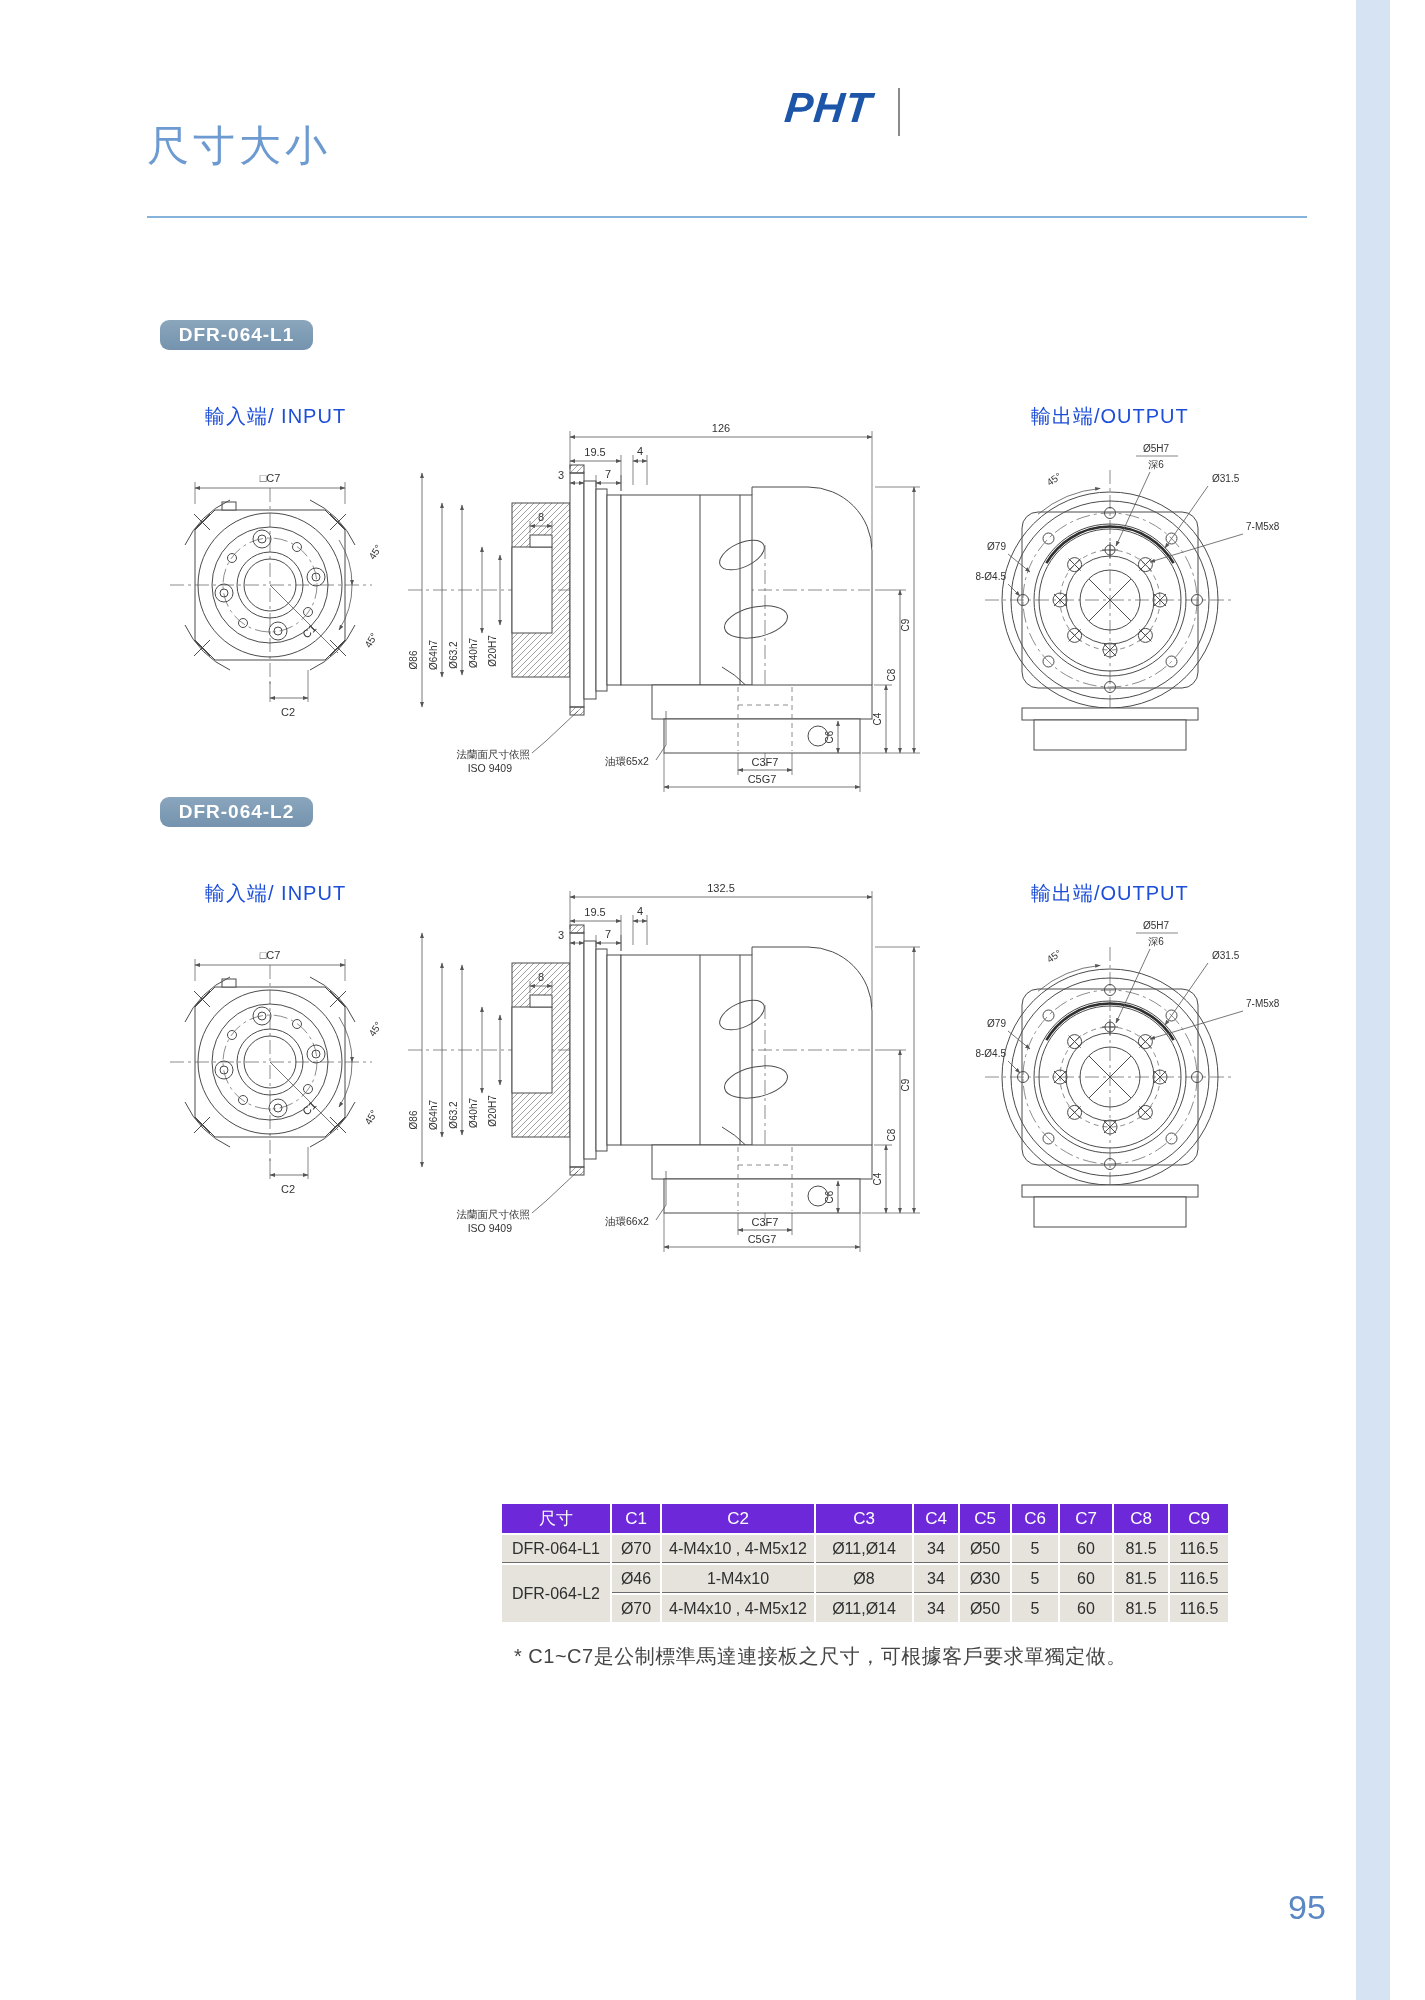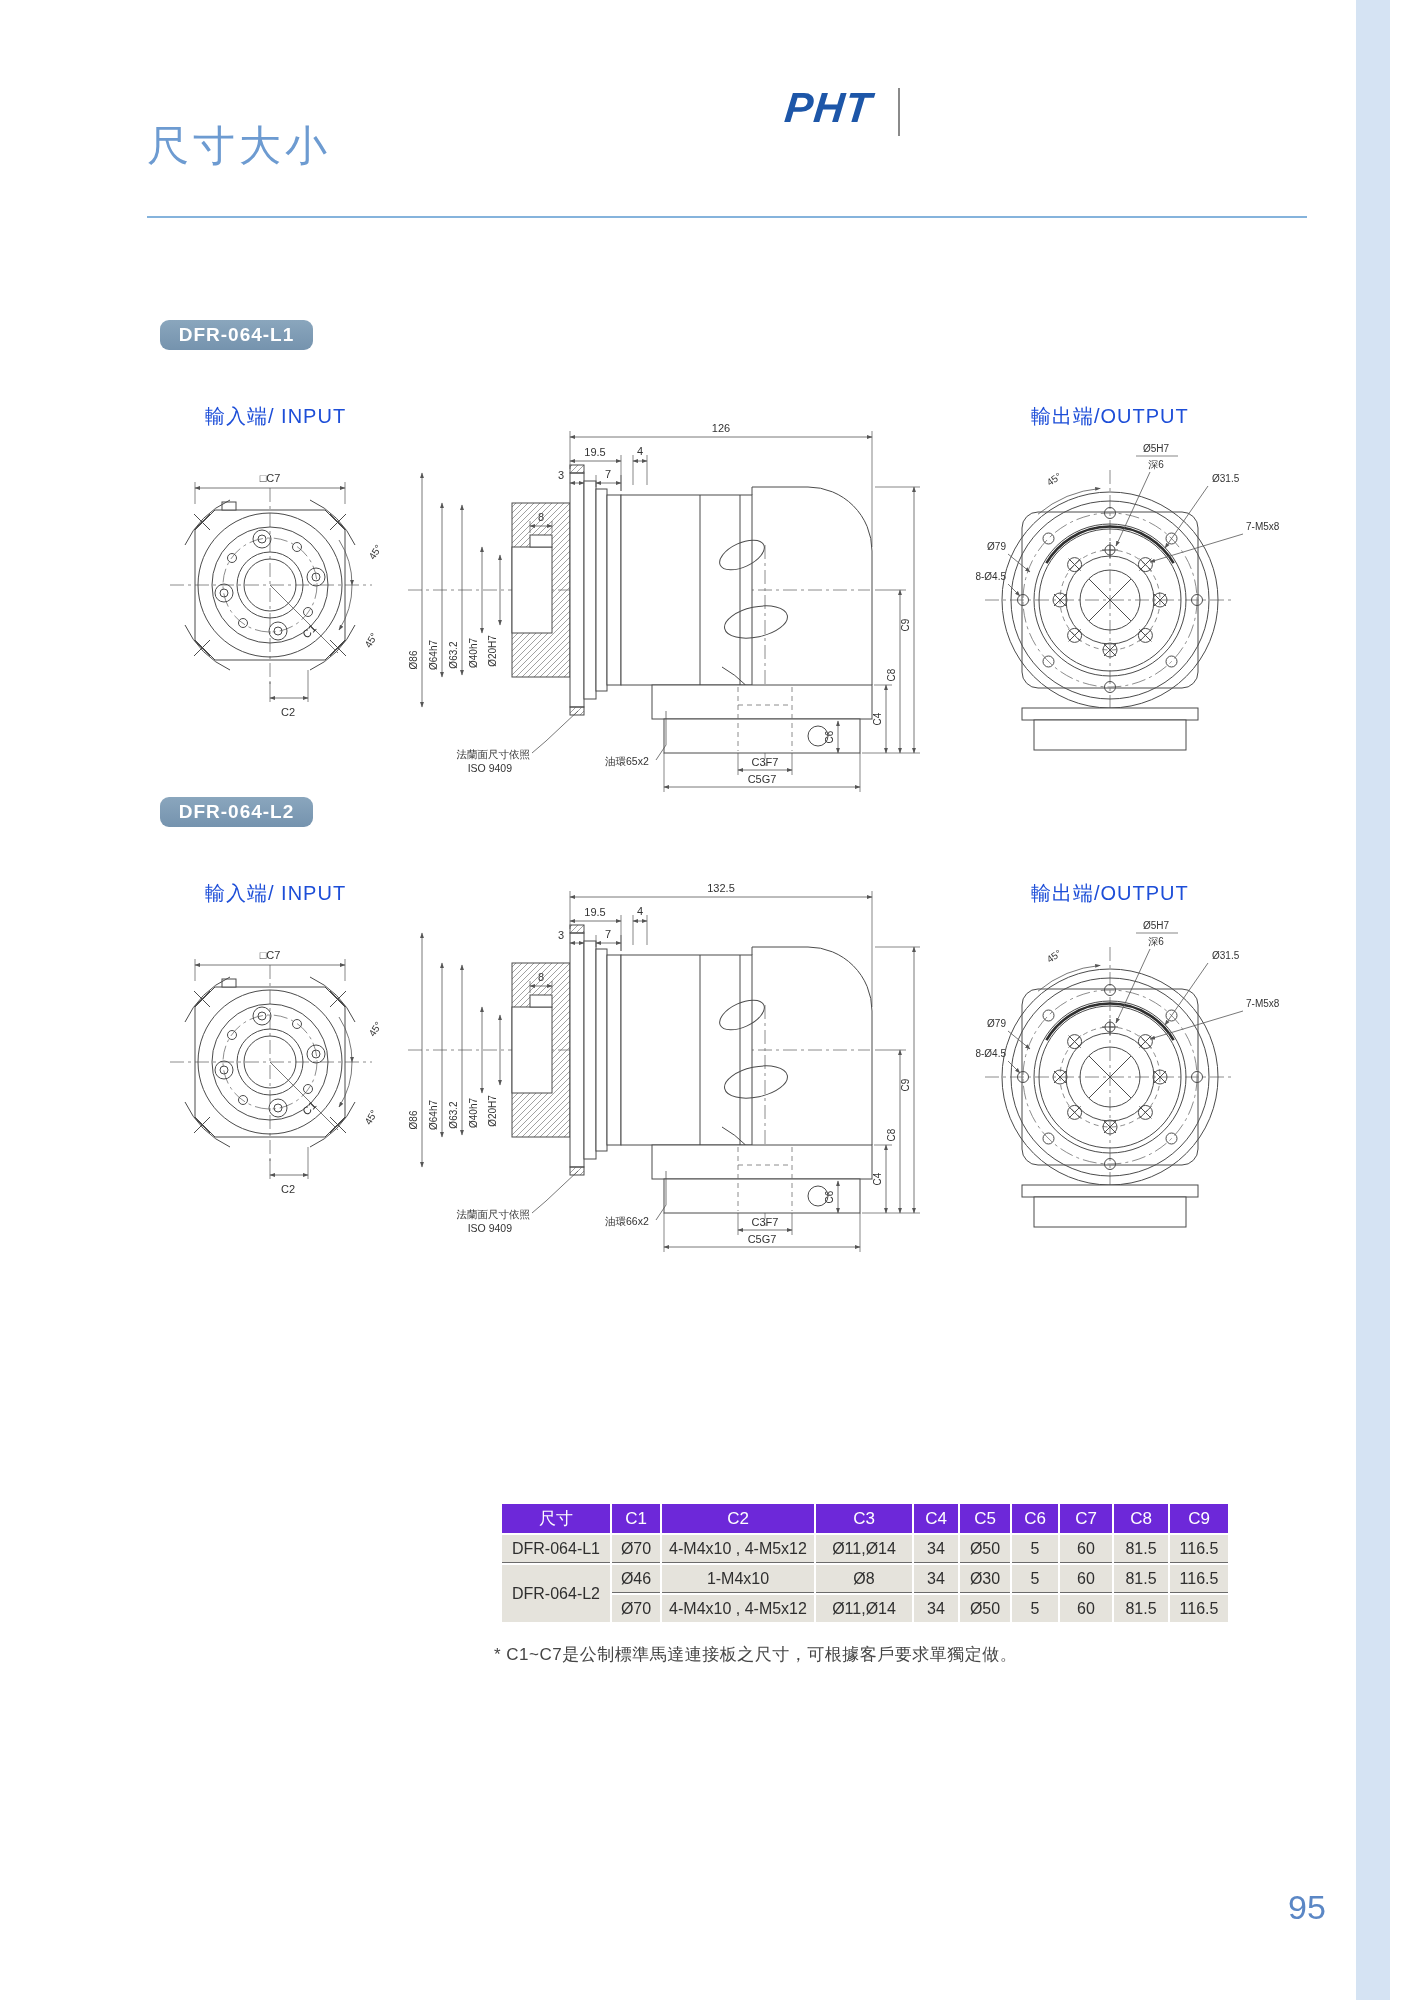--- a/index.html
+++ b/index.html
@@ -38,21 +38,21 @@
   .ntxt{font-size:10.5px;}
   
   .tbl-wrap{position:absolute;left:500px;top:1502px;}
   table{border-collapse:separate;border-spacing:2px;}
   th{background:#6d28d9;color:#fff;font-size:17px;font-weight:normal;height:29px;padding:0 4px;}
   td{background:#e5e3dc;color:#2f2f2f;font-size:16px;text-align:center;height:27px;padding:0 4px;}
   td.sep{border-bottom:1.5px solid #6b6b6b;}
   col.c-model{width:108px;}col.c1{width:48px;}col.c2{width:152px;}col.c3{width:96px;}
   col.c4{width:44px;}col.c5{width:50px;}col.c6{width:46px;}col.c7{width:52px;}
   col.c8{width:54px;}col.c9{width:58px;}
-  .footnote{position:absolute;left:494px;top:1643px;font-size:17px;color:#454545;letter-spacing:0.5px;}
+  .footnote{position:absolute;left:514px;top:1643px;font-size:20px;color:#454545;letter-spacing:0.5px;}
   .page-num{position:absolute;left:1288px;top:1888px;font-size:34px;color:#5b87c5;text-align:right;}
 </style>
 </head>
 <body>
 
 <svg width="0" height="0" style="position:absolute">
   <defs>
     <pattern id="hatch" patternUnits="userSpaceOnUse" width="6" height="6">
       <path d="M0,6 L6,0" stroke="#7a7a7a" stroke-width="0.7"></path>
     </pattern>

